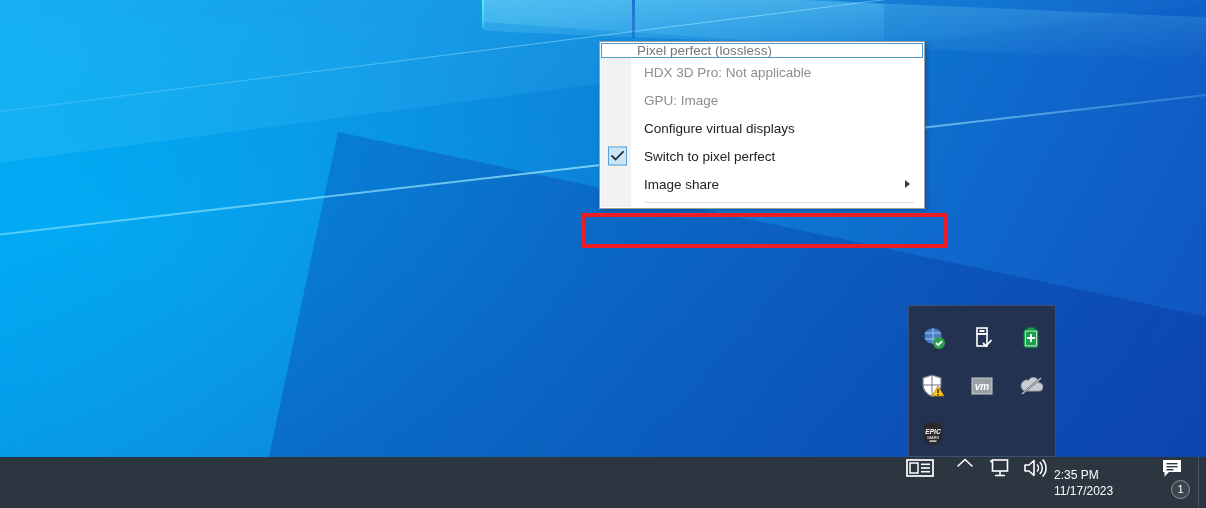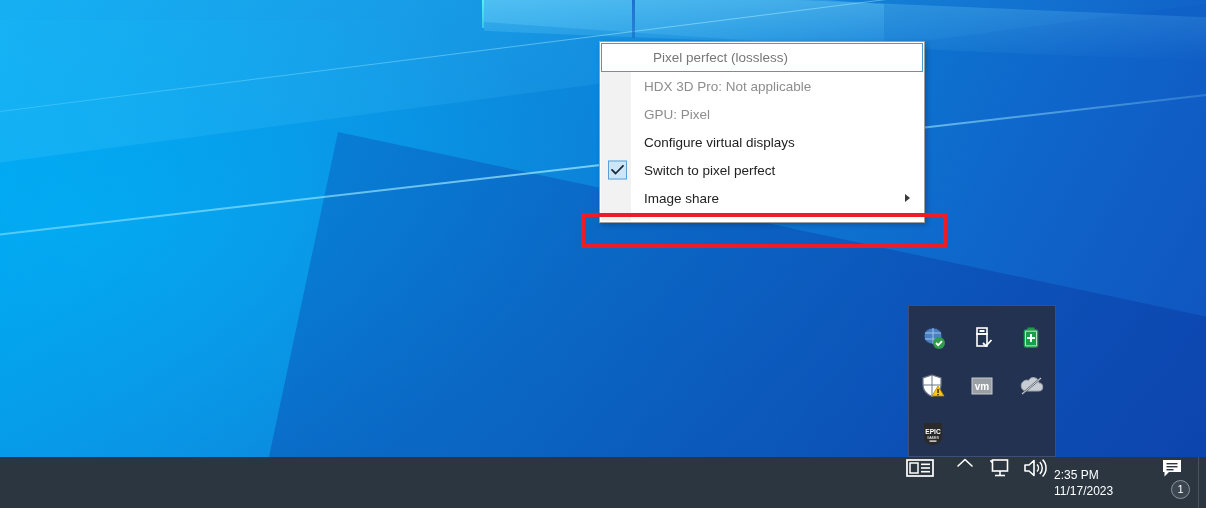--- a/index.html
+++ b/index.html
@@ -146,21 +146,21 @@
     border: 1px solid #3d4f77;
     padding: 8px 0 0 0;
   }
   .tray-grid {
     display: grid;
     grid-template-columns: repeat(3, 1fr);
     grid-auto-rows: 48px;
     align-items: center;
     justify-items: center;
   }
-  .tray-cell { width: 34px; height: 34px; display:flex; align-items:center; justify-content:center; }
+  .tray-cell { width: 34px; height: 34px; display:flex; align-items:center; justify-content:center;font-style:italic; }
 
   
   #menu {
     position: absolute;
     left: 599px; top: 41px;
     width: 326px;
     background: #ffffff;
     border: 1px solid #9e9e9e;
     box-shadow: 2px 2px 5px rgba(0,0,0,.22);
     padding: 1px 0 1px 0;
@@ -180,23 +180,23 @@
     align-items: center;
     padding-left: 44px;
     color: #222222;
     white-space: nowrap;
     z-index: 2;
   }
   .mi.disabled { color: #8d8d8d; }
   .mi.focus {
     border: 1px solid #4a9ad4;
     background: #ffffff;
-    height: 29px;
+    height: 15px;
     margin: 0 1px;
-    padding-left: 51px;
+    padding-left: 35px;
     color: #777777;
   }
   .mi .arrow {
     position: absolute;
     right: 14px; top: 50%;
     transform: translateY(-50%);
     width: 0; height: 0;
     border-left: 5px solid #3a3a3a;
     border-top: 4px solid transparent;
     border-bottom: 4px solid transparent;
@@ -326,21 +326,21 @@
   </div>
 
 
 
   <div class="mi disabled">
     <span>HDX 3D Pro: Not applicable</span>
   </div>
 
 
   <div class="mi disabled">
-    <span>GPU: Pixel</span>
+    <span>GPU: Image</span>
   </div>
 
   <div class="mi">
     <span>Configure virtual displays</span>
   </div>
 
   <div class="mi">
     <span class="chk">
       <svg width="13" height="11" viewBox="0 0 13 11">
         <path d="M1 5.4 L4.6 9 L12 1.3" stroke="#1c2b38" stroke-width="1.8" fill="none" stroke-linecap="round" stroke-linejoin="round"></path>

